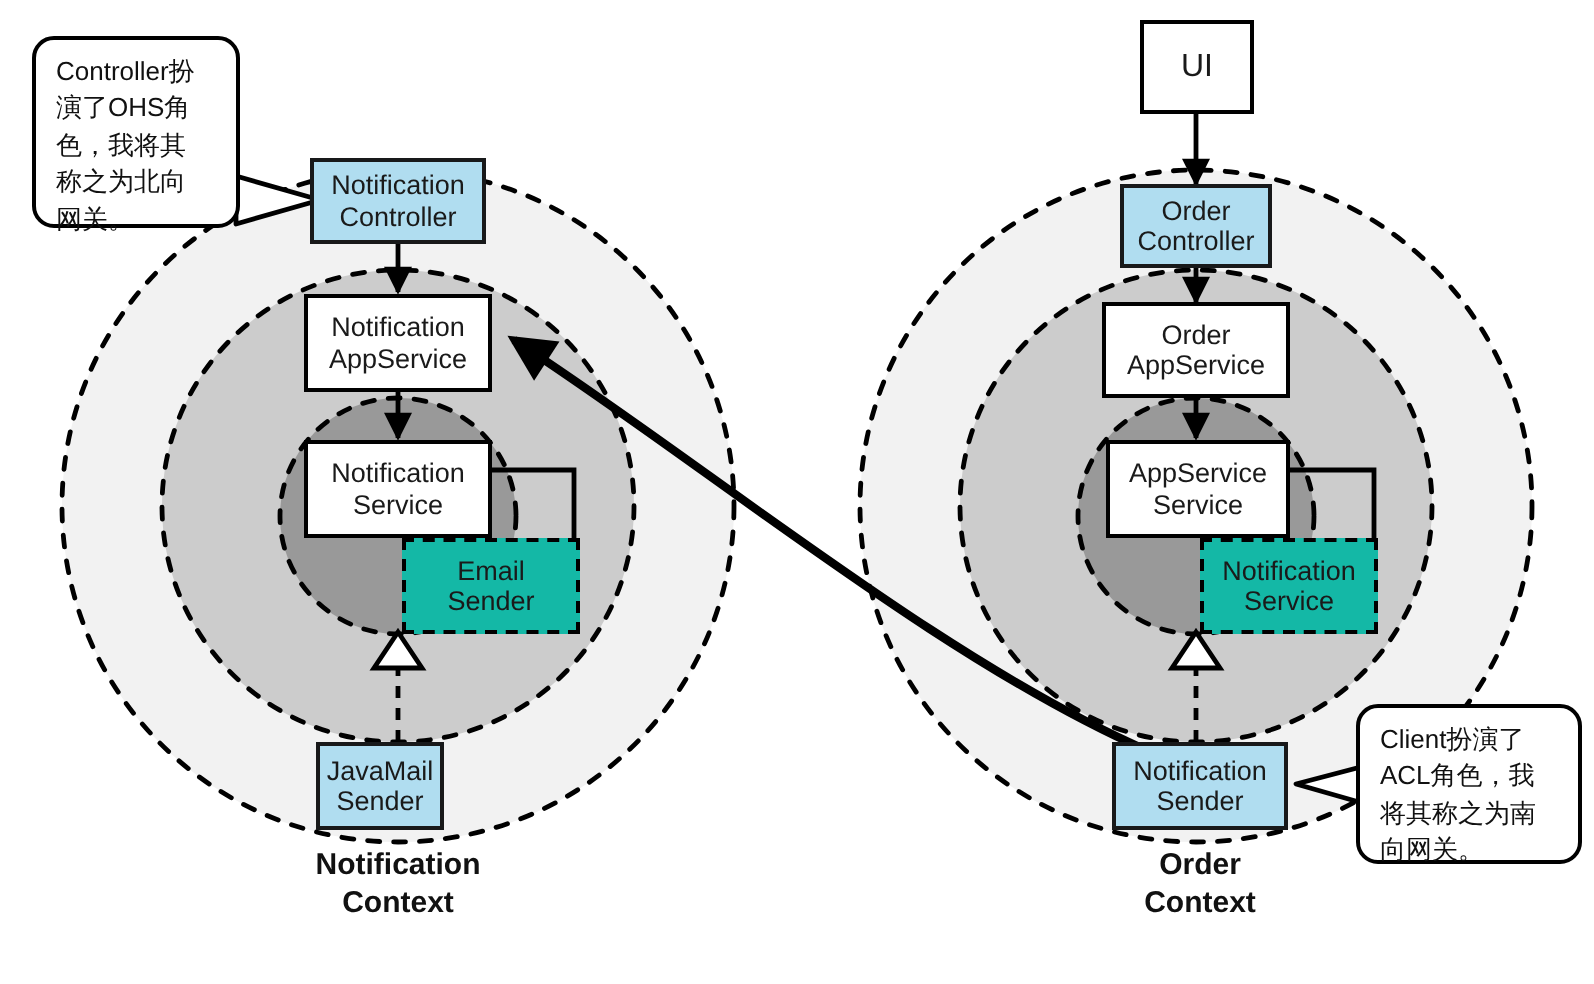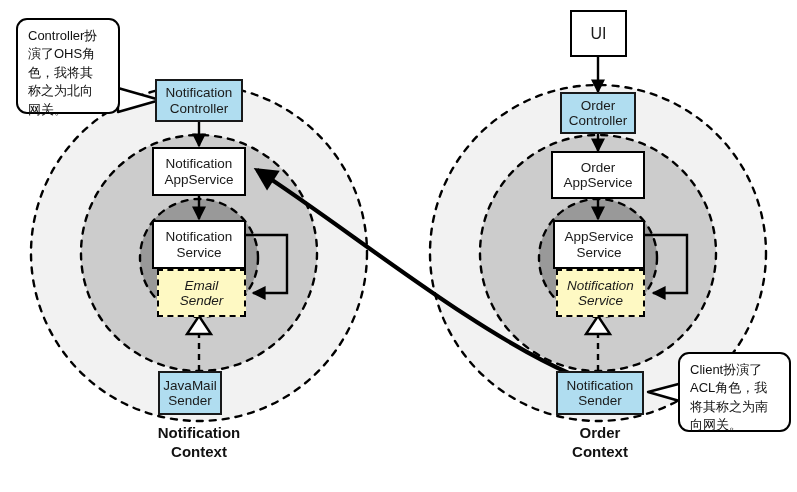--- a/index.html
+++ b/index.html
@@ -43,24 +43,24 @@
     background: #ffffff;
     border: 2px solid #000000;
     font-size: 13.5px;
   }
   .node-blue {
     background: #b0ddf0;
     border: 2px solid #18191a;
     font-size: 13.5px;
   }
   .node-iface {
-    background: #fef9c3;
+    background: #14b8a6;
     border: 2px dashed #000000;
     font-size: 13.5px;
-    font-style: italic;
+    margin-left: 44px;
   }
   .node-ui {
     background: #ffffff;
     border: 2px solid #000000;
     font-size: 16px;
   }
   
   .ctx-label {
     position: absolute;
     text-align: center;

